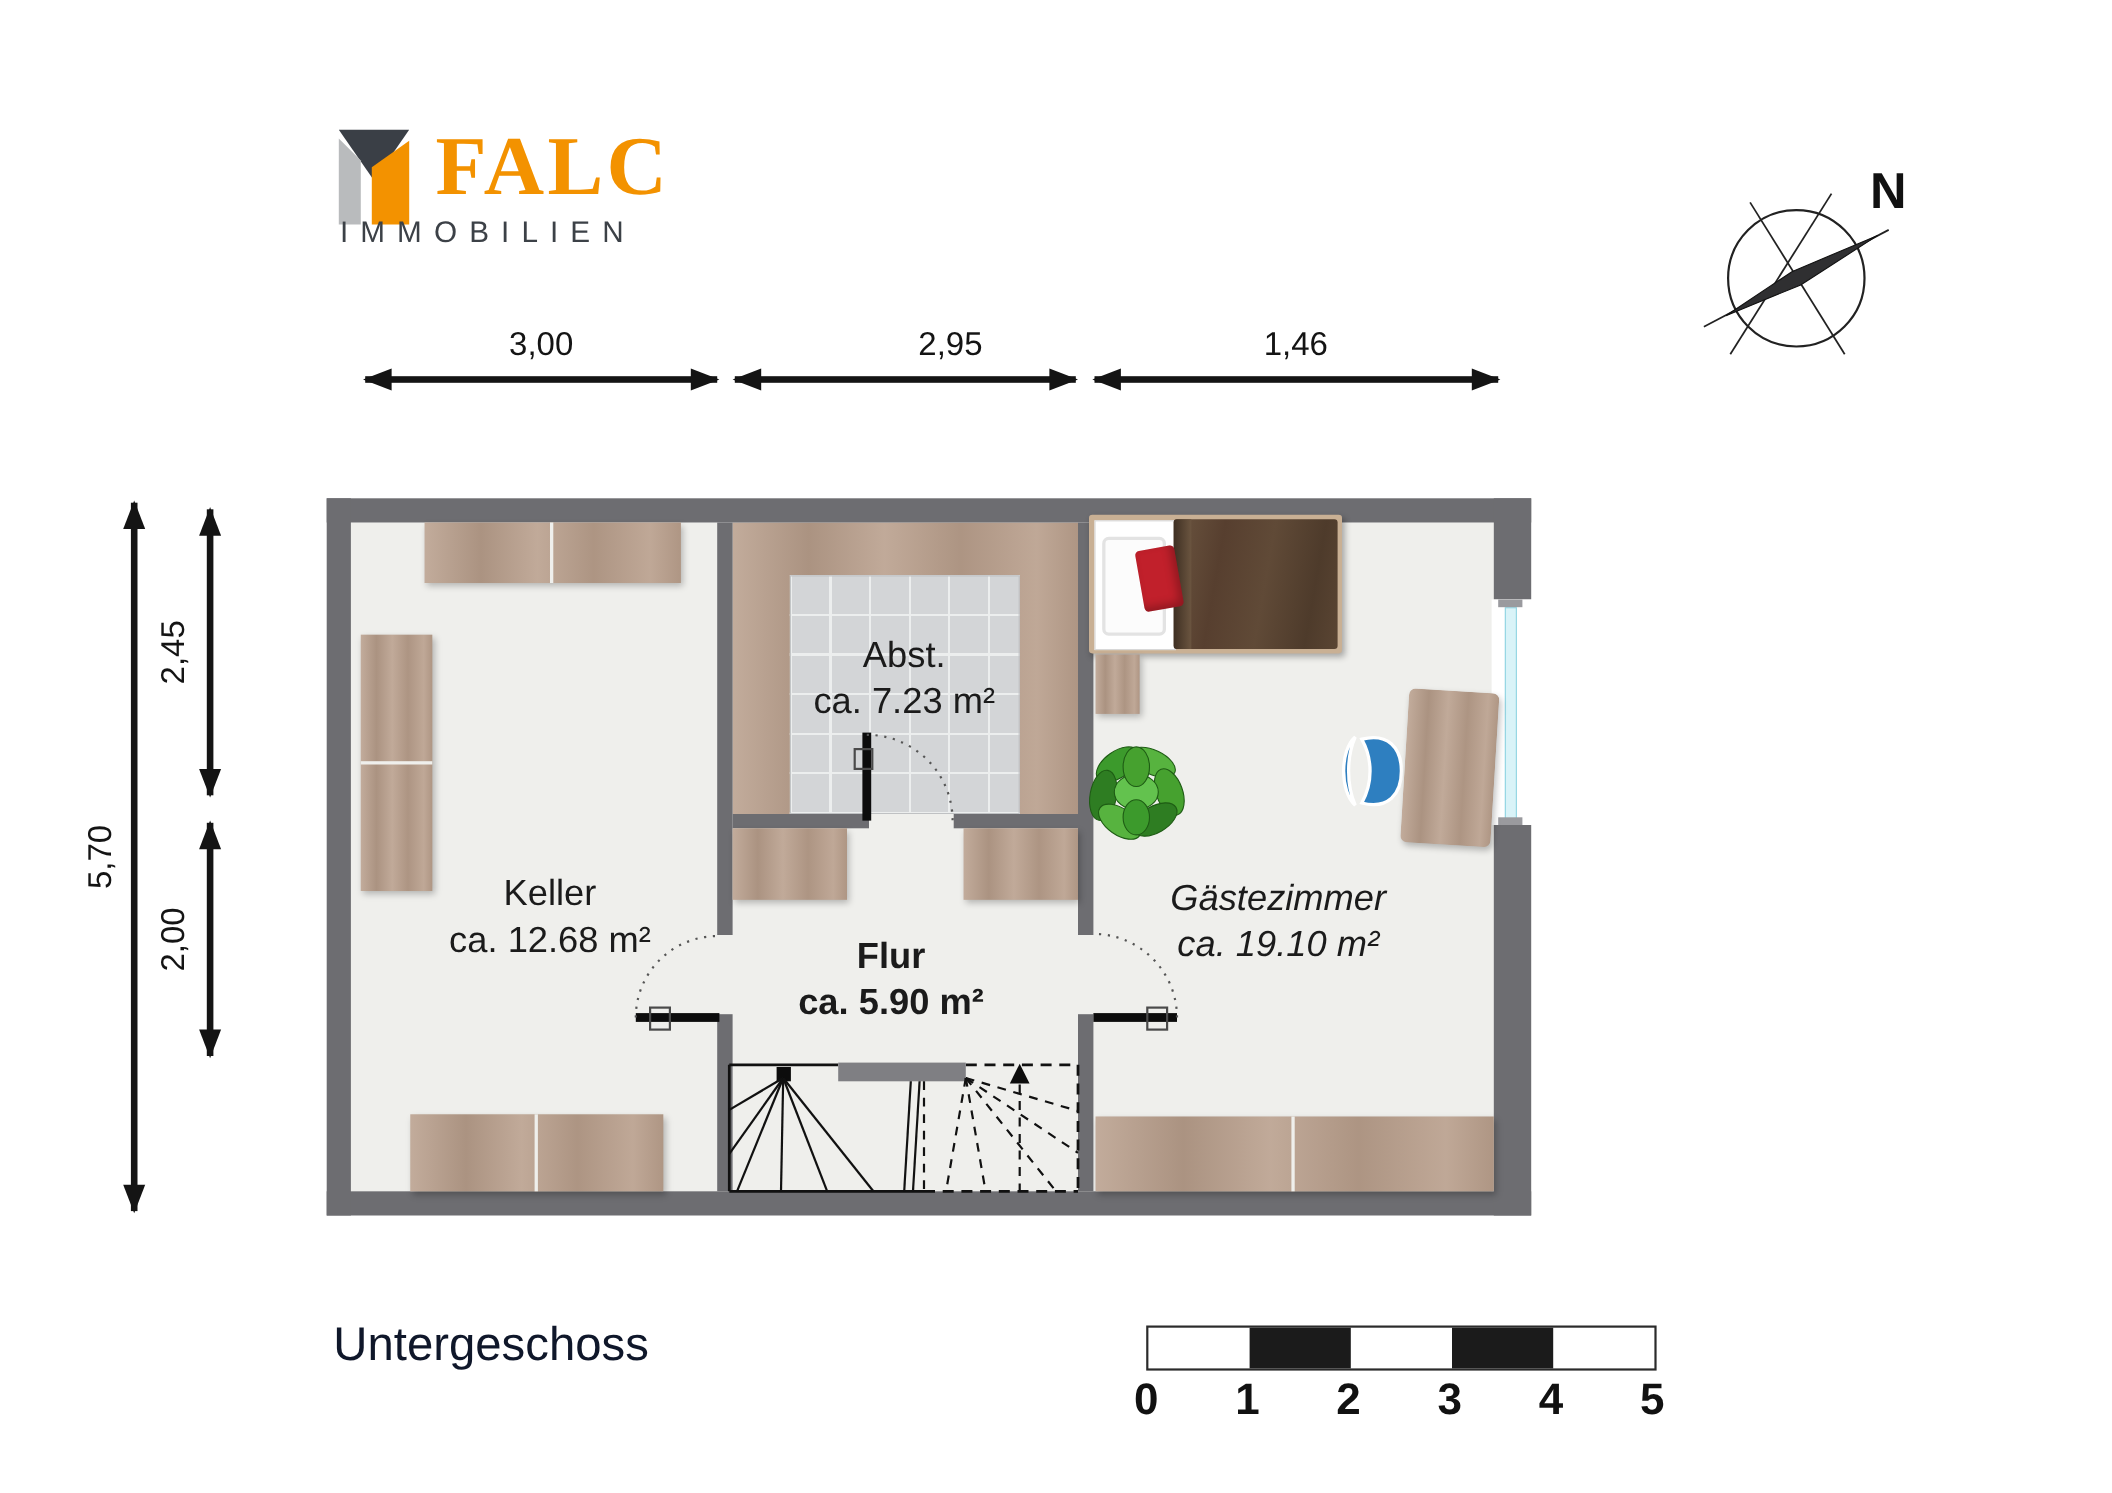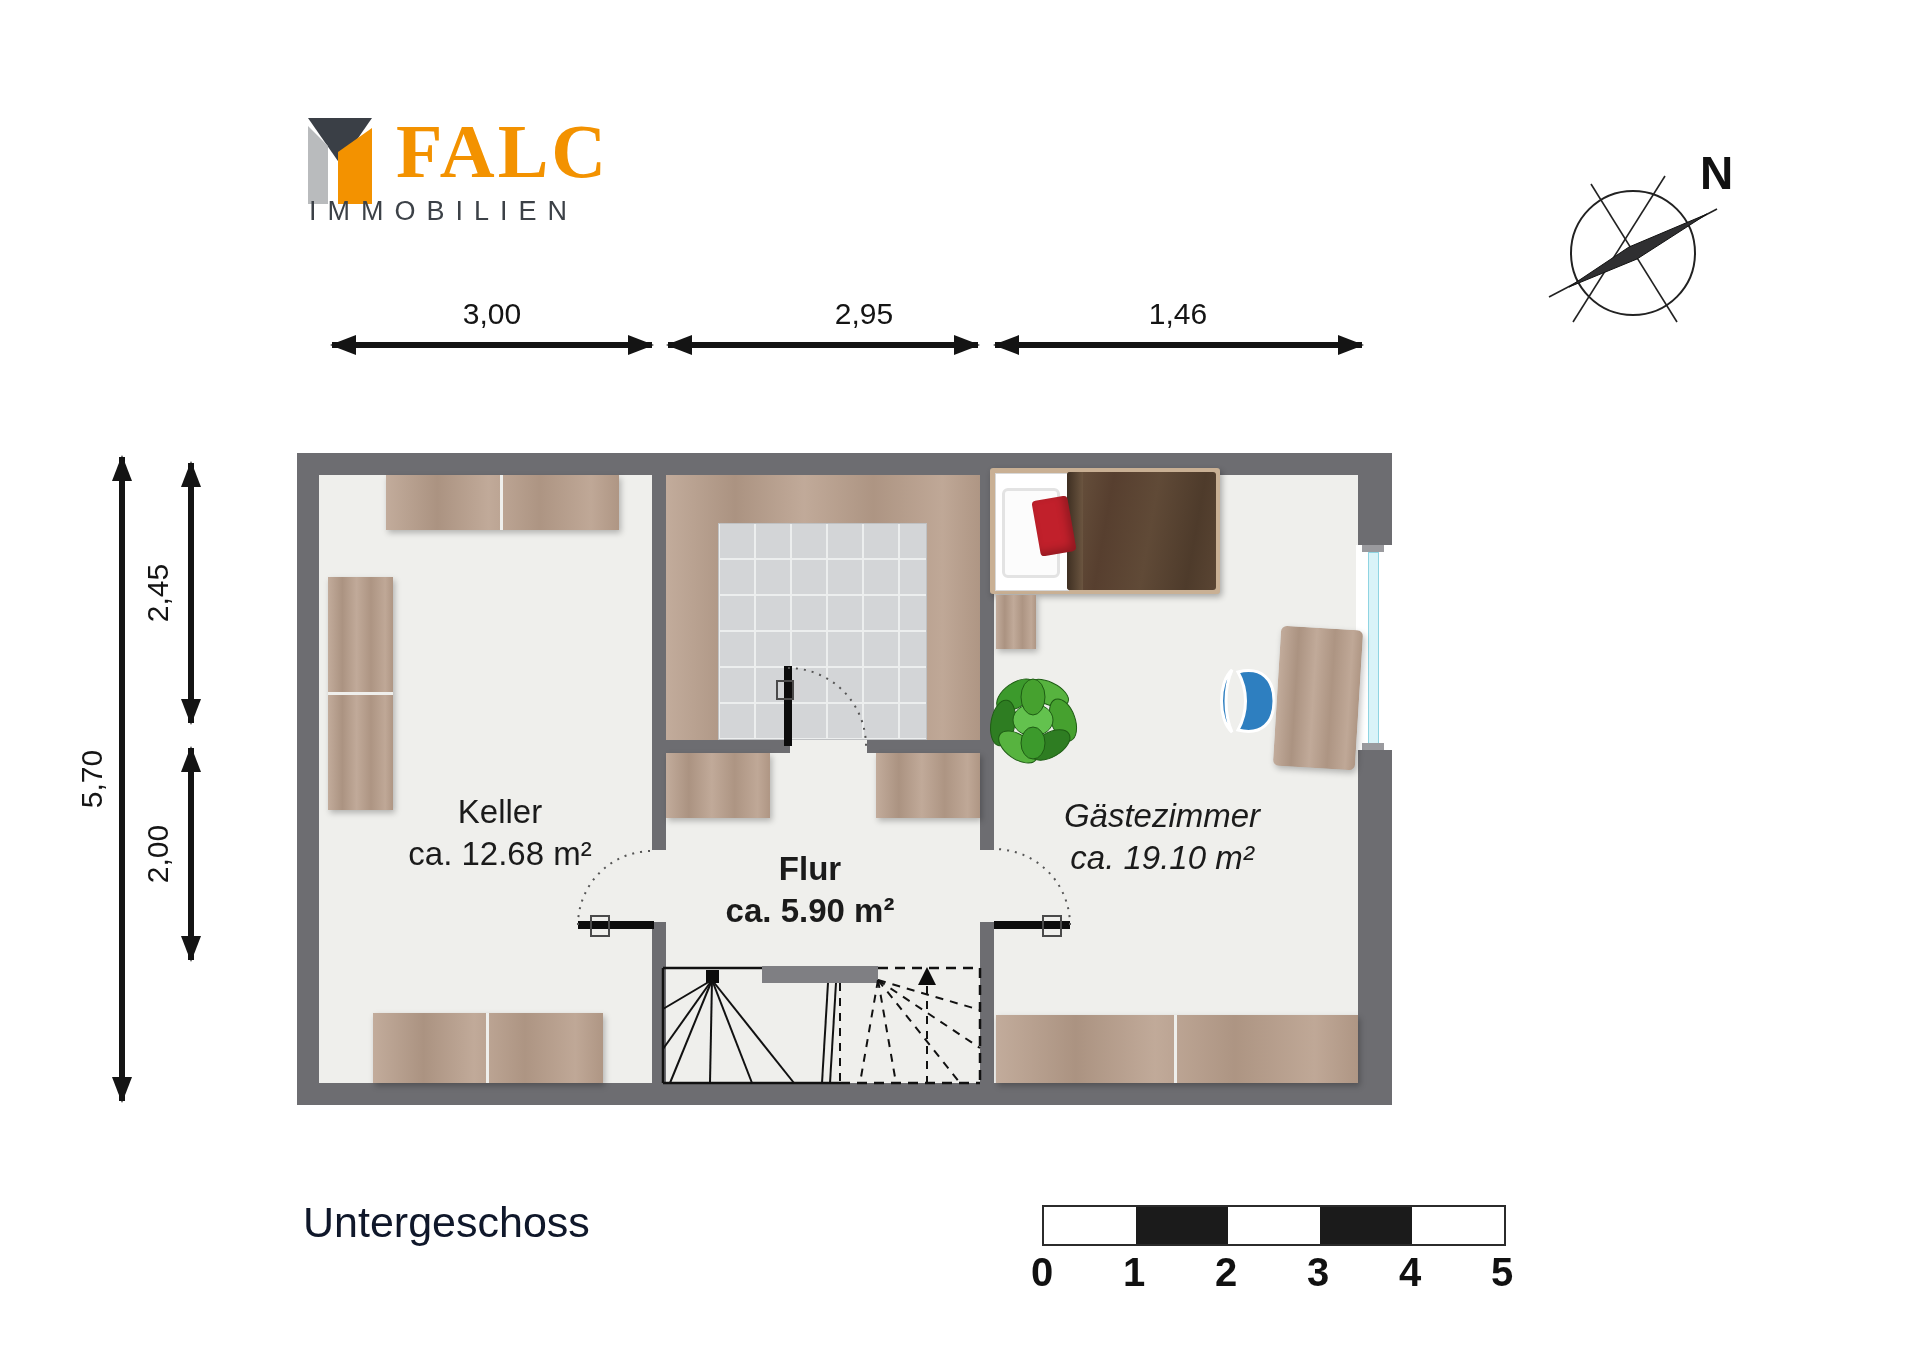--- a/index.html
+++ b/index.html
@@ -212,20 +212,24 @@
       <line x1="267" y1="22" x2="267" y2="119"></line>
     </g>
 
     <polygon points="267,3 258,21 276,21" fill="#0c0c0c"></polygon>
   </svg>
 
   <div class="abs room-label" style="left:500px;top:833px;">
     <div>Keller</div>
     <div>ca. 12.68 m²</div>
   </div>
+  <div class="abs room-label" style="left:822px;top:616px;">
+    <div>Abst.</div>
+    <div>ca. 7.23 m²</div>
+  </div>
   <div class="abs room-label" style="left:810px;top:890px;font-weight:bold;">
     <div>Flur</div>
     <div>ca. 5.90 m²</div>
   </div>
   <div class="abs room-label" style="left:1162px;top:837px;font-style:italic;">
     <div>Gästezimmer</div>
     <div>ca. 19.10 m²</div>
   </div>
 
   <div class="abs" id="floor-title">Untergeschoss</div>

